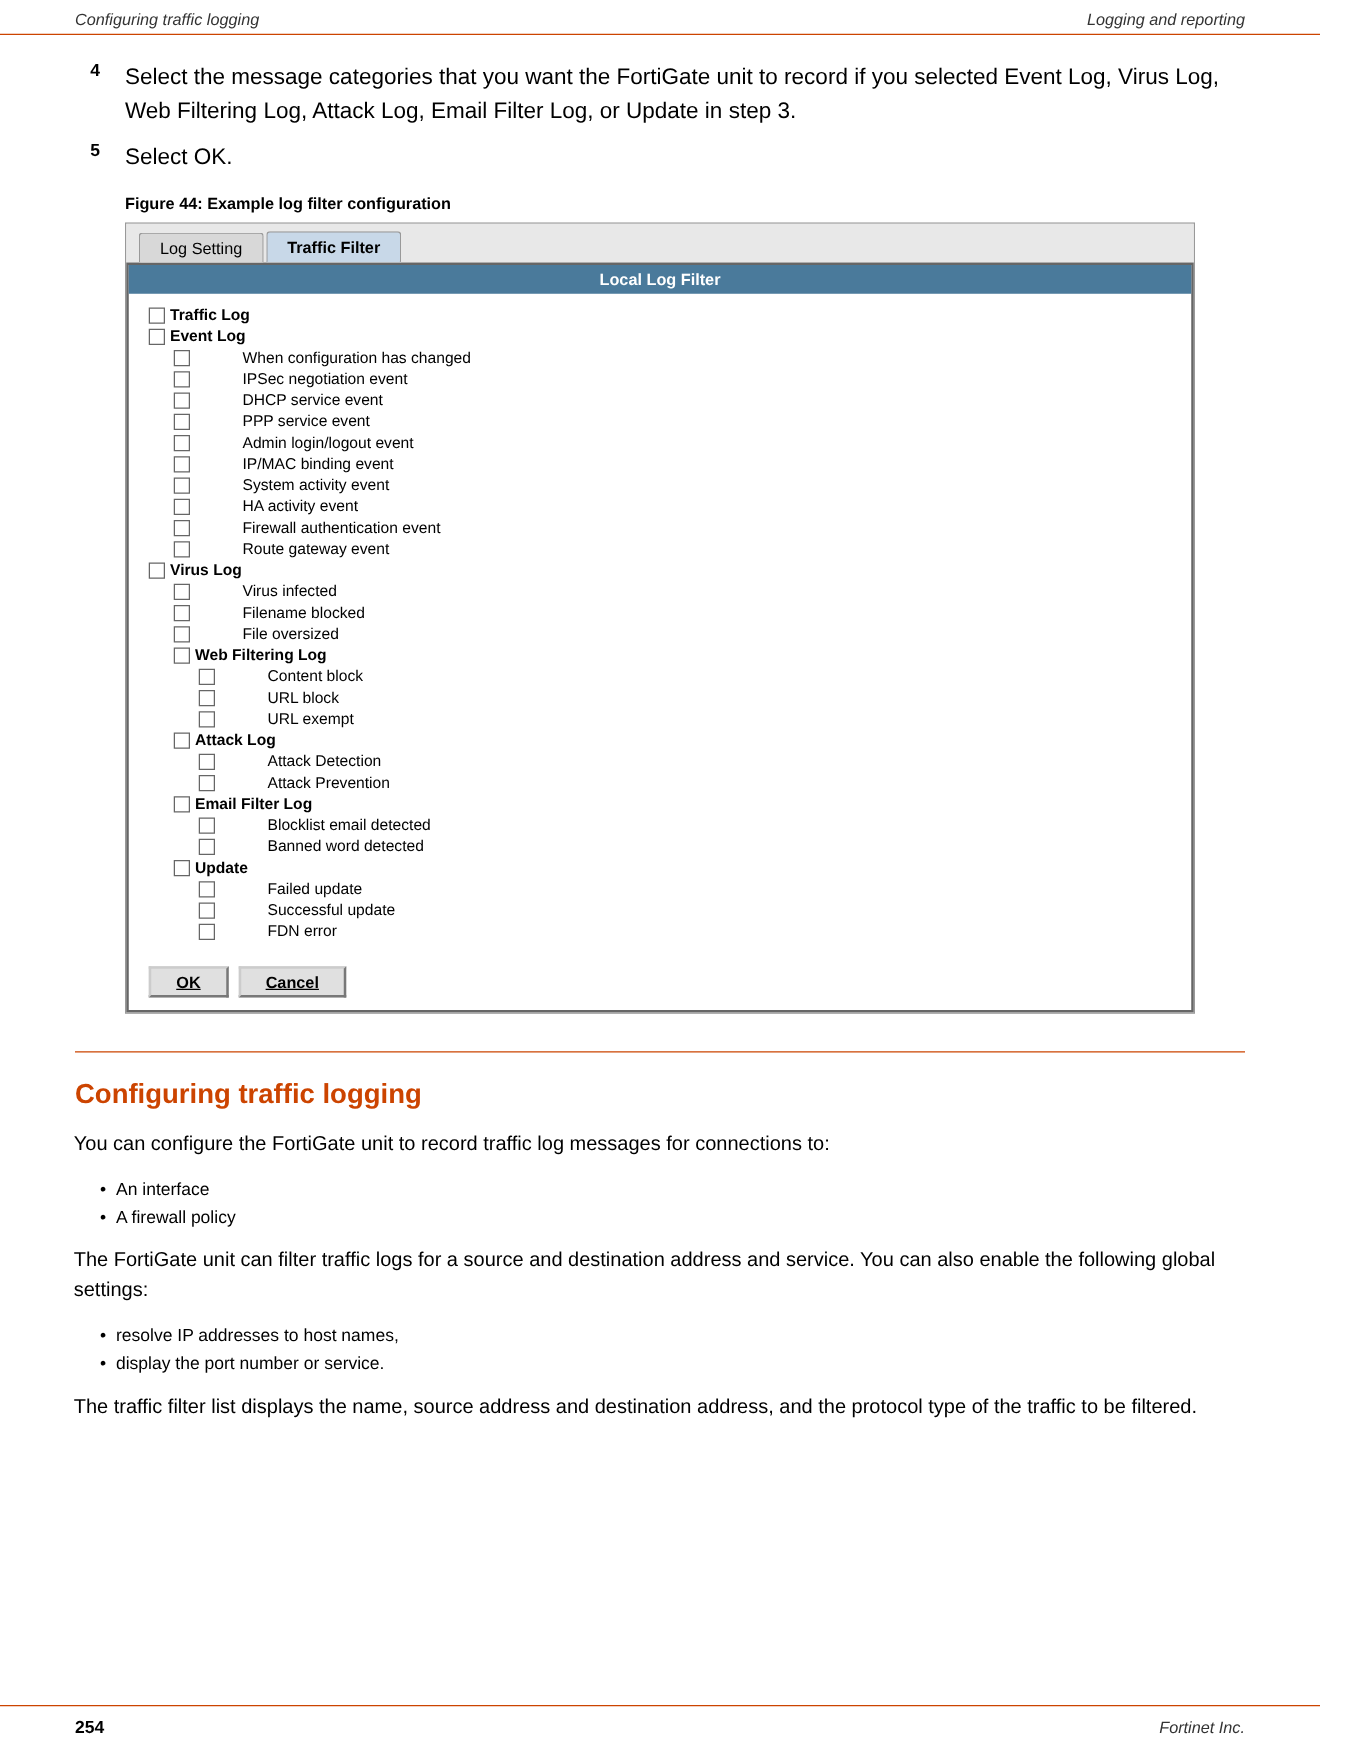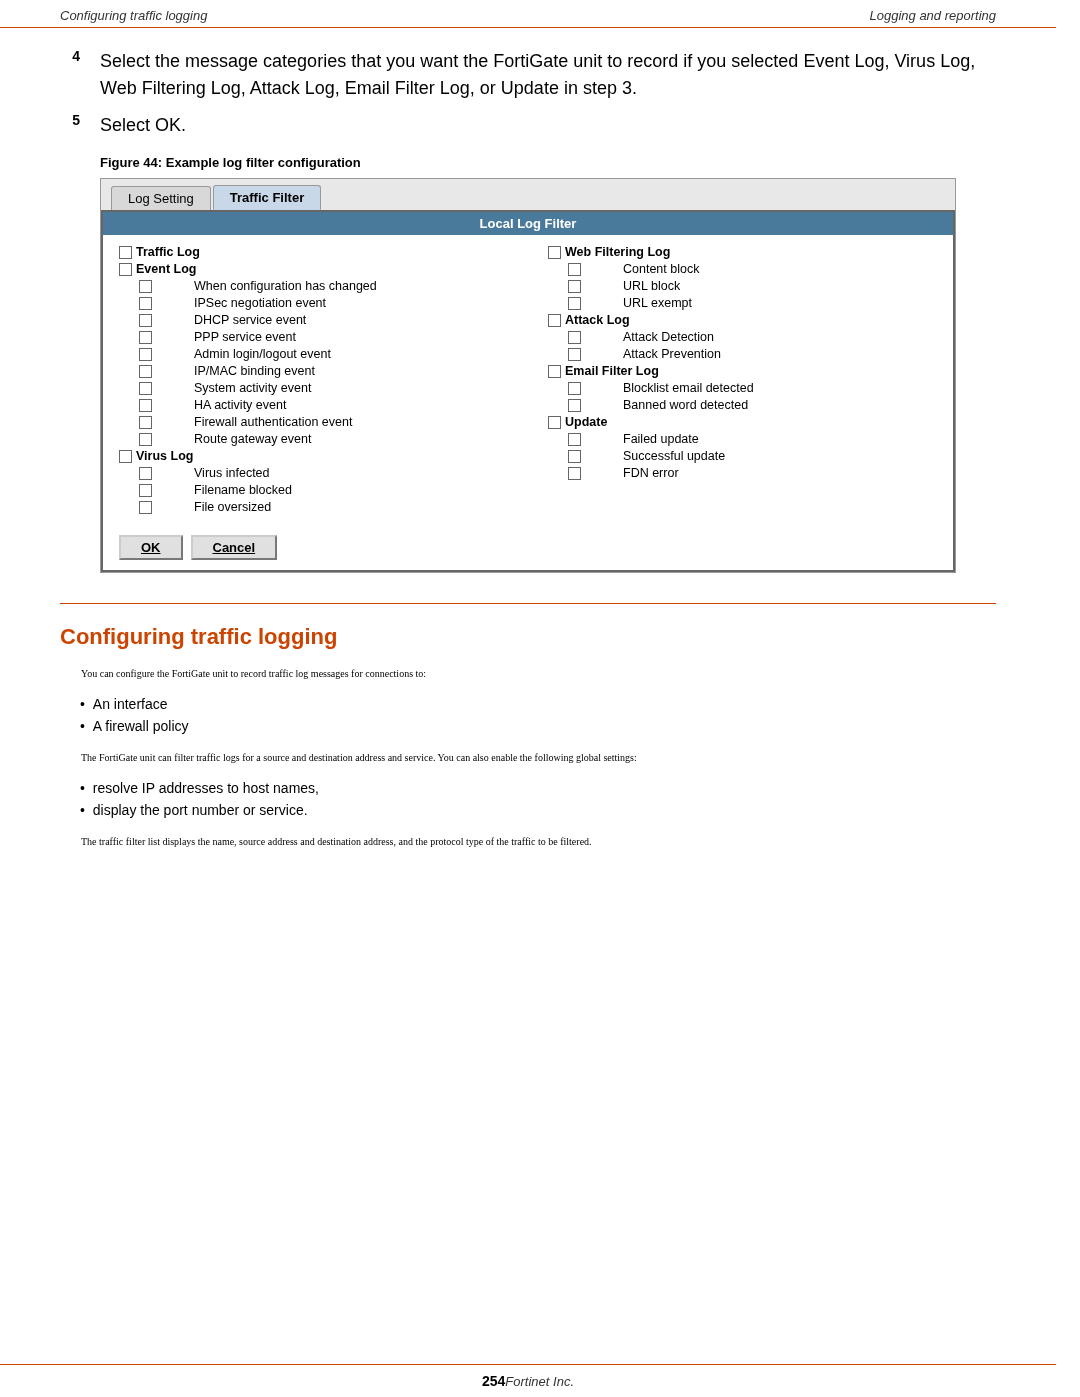--- a/index.html
+++ b/index.html
@@ -116,20 +116,21 @@
       padding: 4px 12px;
       font-size: 13px;
       font-weight: bold;
     }
 
     
     .filter-body {
       padding: 10px 16px;
       display: flex;
       gap: 0;
+      flex-direction: column;
     }
     .filter-col-left {
       flex: 1;
       padding-right: 20px;
     }
     .filter-col-right {
       flex: 1;
       padding-left: 20px;
       border-left: none;
     }
@@ -186,45 +187,44 @@
     
     .section-heading {
       font-size: 22px;
       font-weight: bold;
       color: #cc4400;
       margin: 10px 60px 16px 60px;
     }
 
     
     .body-para {
-      margin: 0 60px 12px 81px;
-      font-size: 10px;
+      margin: 0 60px 12px 59px;
+      font-size: 16px;
       line-height: 1.5;
-      font-family: Liberation Serif, serif;
     }
 
     .bullet-list {
       margin: 0 60px 12px 80px;
       font-size: 14px;
       line-height: 1.6;
       list-style: none;
     }
     .bullet-list li::before {
       content: "• ";
       margin-right: 4px;
     }
 
     
     .footer-bar {
       position: absolute;
       bottom: 0;
       left: 0;
       right: 0;
       display: flex;
-      justify-content: center;
+      justify-content: space-between;
       align-items: center;
       padding: 8px 60px;
       border-top: 1px solid #cc4400;
     }
     .footer-page {
       font-weight: bold;
       font-size: 14px;
     }
     .footer-company {
       font-style: italic;

